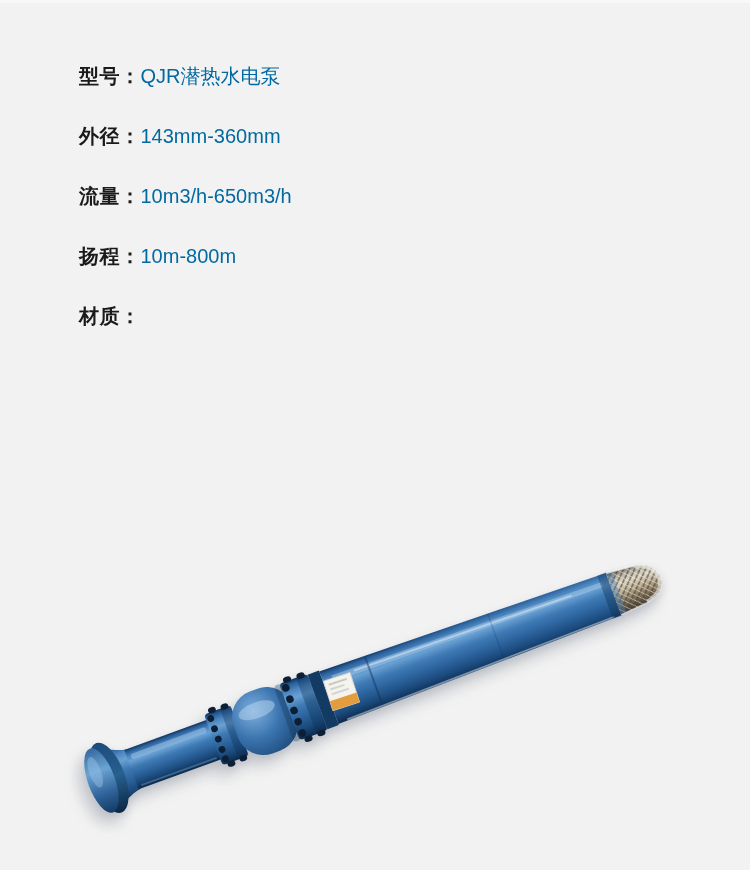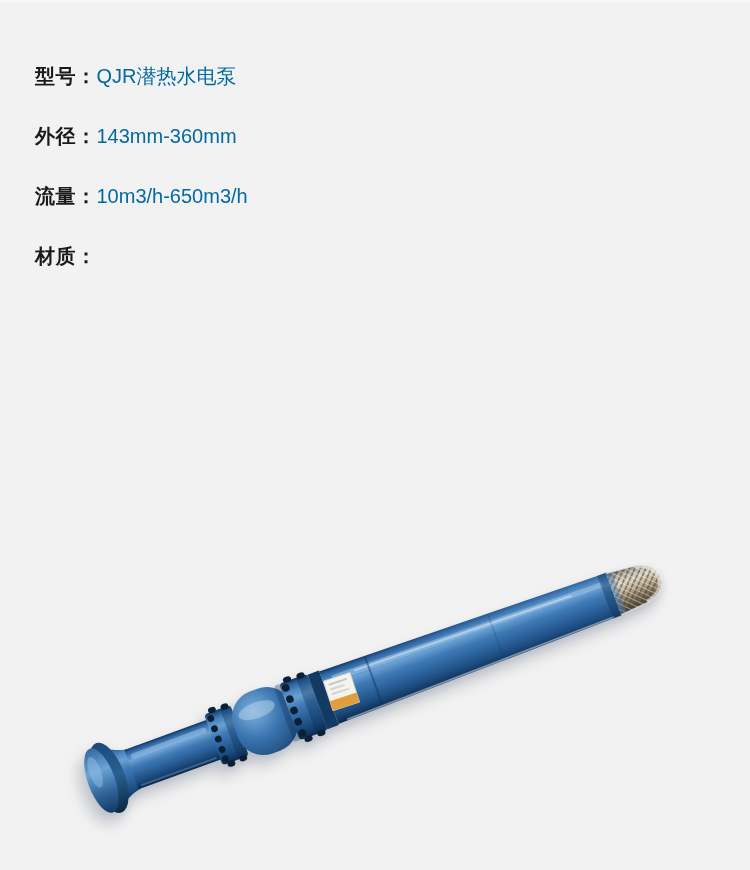--- a/index.html
+++ b/index.html
@@ -10,20 +10,21 @@
     position:relative;overflow:hidden;
   }
   .top-strip{position:absolute;top:0;left:0;width:750px;height:3px;background:#f8f8f8;}
   .spec-sheet{
     position:absolute;left:35px;top:62px;width:682px;
   }
   .spec-row{
     display:flex;align-items:flex-start;
     font-size:20px;line-height:28px;
     margin-bottom:32px;
+    margin-left:44px;
   }
   .spec-label{
     font-weight:bold;color:#1a1a1a;white-space:nowrap;
     letter-spacing:0.5px;
   }
   .spec-value{color:#0369a1;flex:1;}
   .value-line{min-height:0;}
   .value-line:empty{display:none;}
   .value-line + .value-line{margin-top:13px;}
   .pump-figure{
@@ -54,20 +55,26 @@
     </div>
   </div>
 
   <div class="spec-row">
     <span class="spec-label">流量：</span>
     <div class="spec-value">
       <div class="value-line">10m3/h-650m3/h</div>
     </div>
   </div>
 
+  <div class="spec-row">
+    <span class="spec-label">扬程：</span>
+    <div class="spec-value">
+      <div class="value-line">10m-800m</div>
+    </div>
+  </div>
 
 
   <div class="spec-row">
     <span class="spec-label">材质：</span>
     <div class="spec-value">
     </div>
   </div>
 
 </div>
 

